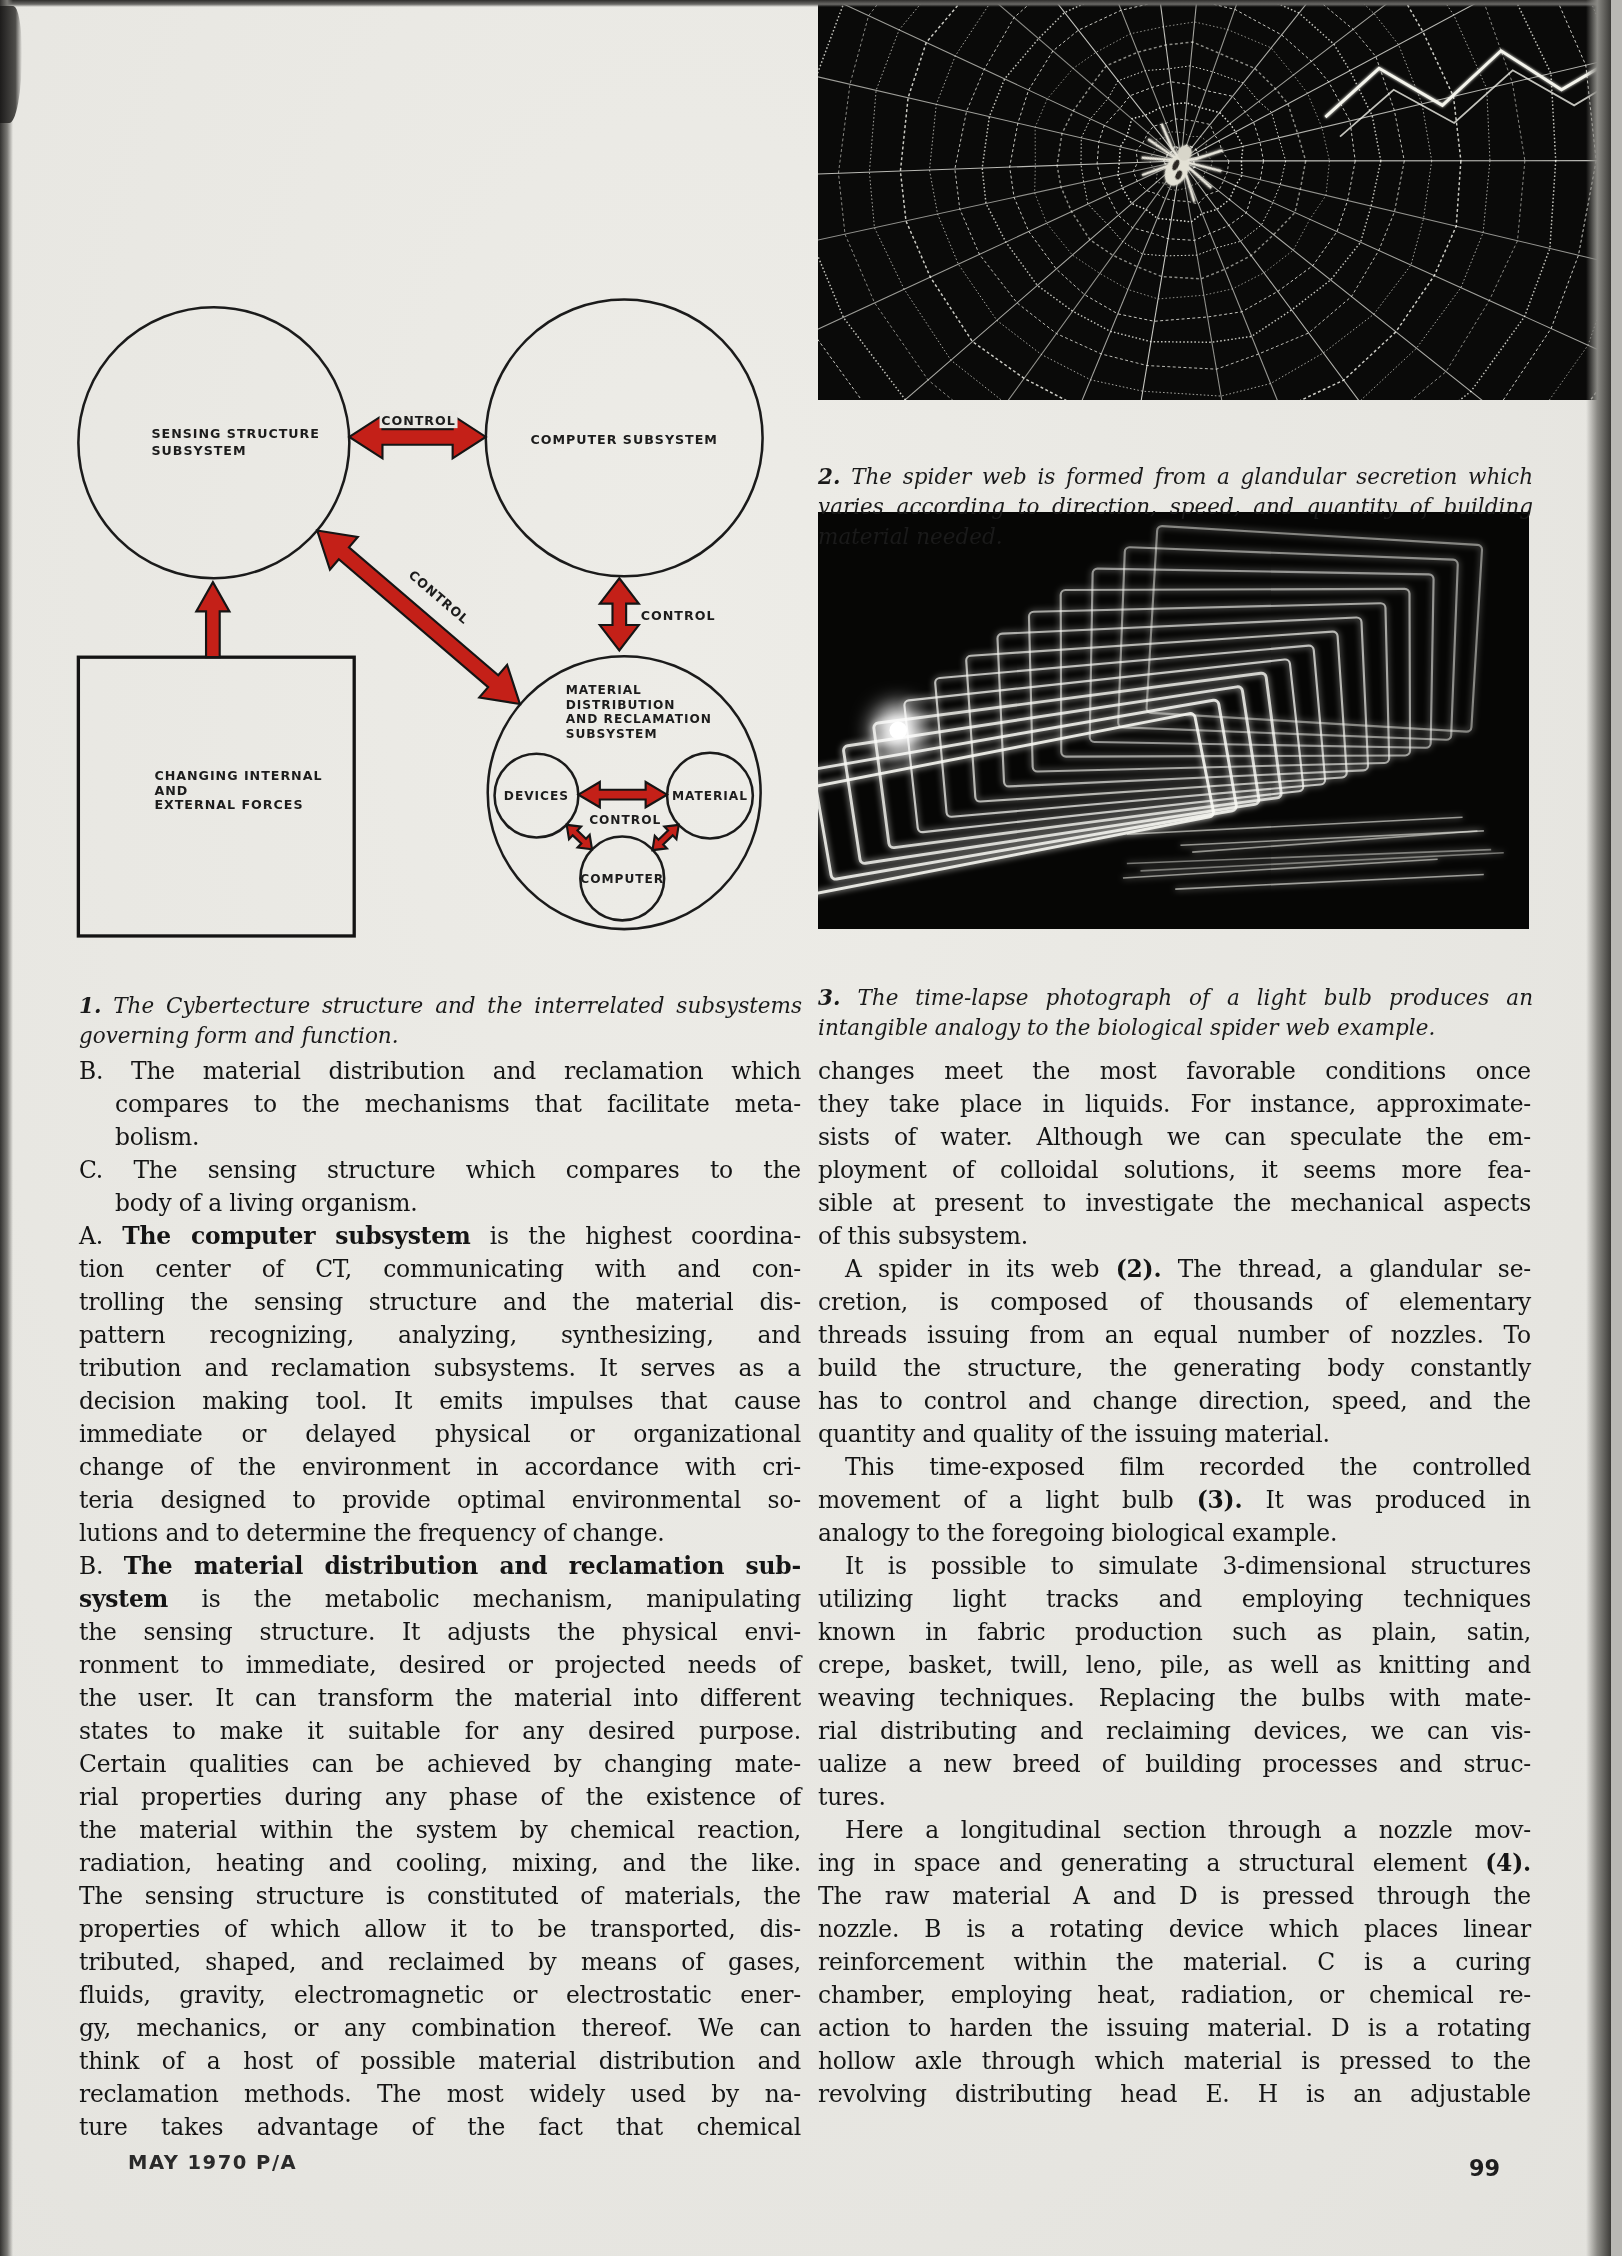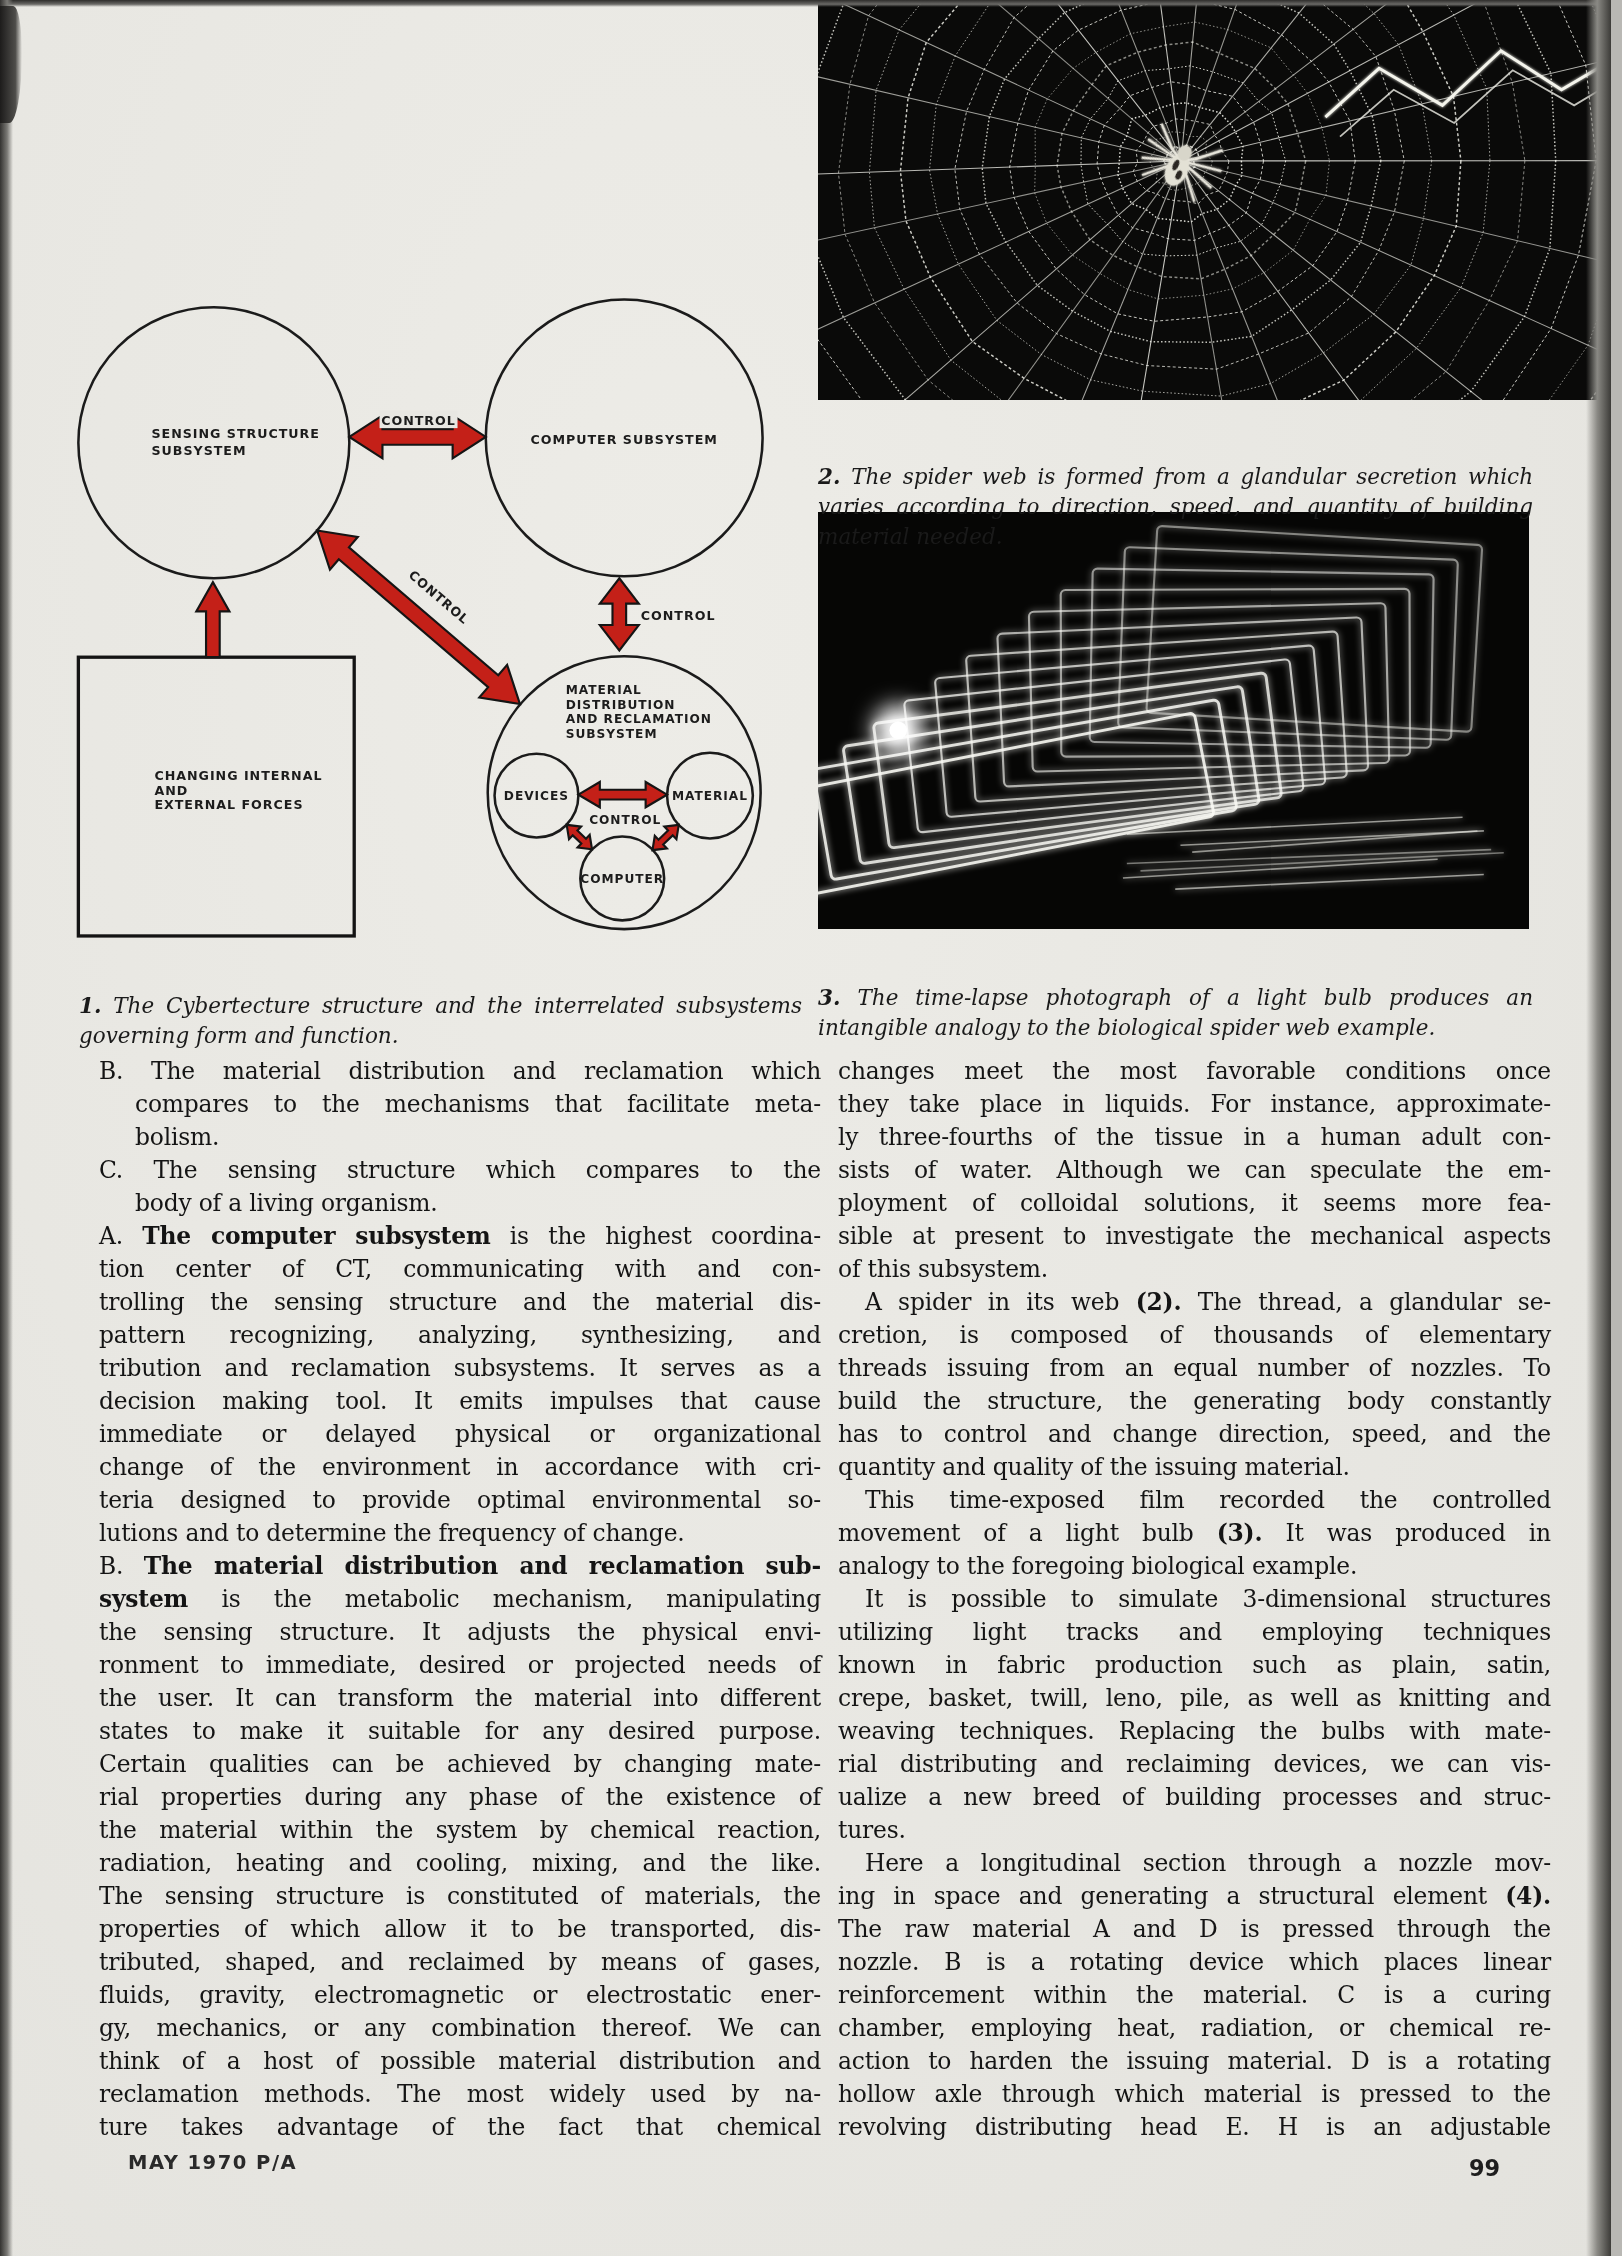--- a/index.html
+++ b/index.html
@@ -30,21 +30,21 @@
     letter-spacing:1px;fill:#1c1c1c;}
   #diagram text.small{font-size:12.5px;}
   
   .caption{position:absolute;font-style:italic;font-size:21.5px;line-height:30px;
     color:#1a1a1a;z-index:7;margin-top:47px;}
   .caption .cl{display:block;}
   .caption .just{text-align:justify;text-align-last:justify;}
   .caption b{font-weight:700;}
   
   .col{position:absolute;top:1055px;width:722px;font-size:23.4px;z-index:7;
-    letter-spacing:-0.2px;color:#141414;margin-left:20px;}
+    letter-spacing:-0.2px;color:#141414;}
   #col-left{left:79px;}
   #col-right{left:818px;width:713px;}
   .bl{line-height:33px;text-align:justify;text-align-last:justify;}
   .bl.end{text-align-last:left;}
   .bl.i1{padding-left:36px;}
   .bl.i2{text-indent:27px;}
   .bl b{font-weight:700;}
   
   .footer-left{position:absolute;left:82px;top:2151px;font-family:"DejaVu Sans",sans-serif;
     font-size:19.5px;font-weight:700;letter-spacing:1.5px;color:#2a2a2a;z-index:7;margin-left:46px;}
@@ -257,21 +257,20 @@
       <div class="bl i0"><span>tributed, shaped, and reclaimed by means of gases,</span></div>
       <div class="bl i0"><span>fluids, gravity, electromagnetic or electrostatic ener-</span></div>
       <div class="bl i0"><span>gy, mechanics, or any combination thereof. We can</span></div>
       <div class="bl i0"><span>think of a host of possible material distribution and</span></div>
       <div class="bl i0"><span>reclamation methods. The most widely used by na-</span></div>
       <div class="bl i0"><span>ture takes advantage of the fact that chemical</span></div>
     </div>
   <div class="col" id="col-right">
       <div class="bl i0"><span>changes meet the most favorable conditions once</span></div>
       <div class="bl i0"><span>they take place in liquids. For instance, approximate-</span></div>
-      <div class="bl i0"><span>ly three-fourths of the tissue in a human adult con-</span></div>
       <div class="bl i0"><span>sists of water. Although we can speculate the em-</span></div>
       <div class="bl i0"><span>ployment of colloidal solutions, it seems more fea-</span></div>
       <div class="bl i0"><span>sible at present to investigate the mechanical aspects</span></div>
       <div class="bl i0 end"><span>of this subsystem.</span></div>
       <div class="bl i2"><span>A spider in its web </span><b>(2).</b><span> The thread, a glandular se-</span></div>
       <div class="bl i0"><span>cretion, is composed of thousands of elementary</span></div>
       <div class="bl i0"><span>threads issuing from an equal number of nozzles. To</span></div>
       <div class="bl i0"><span>build the structure, the generating body constantly</span></div>
       <div class="bl i0"><span>has to control and change direction, speed, and the</span></div>
       <div class="bl i0 end"><span>quantity and quality of the issuing material.</span></div>

